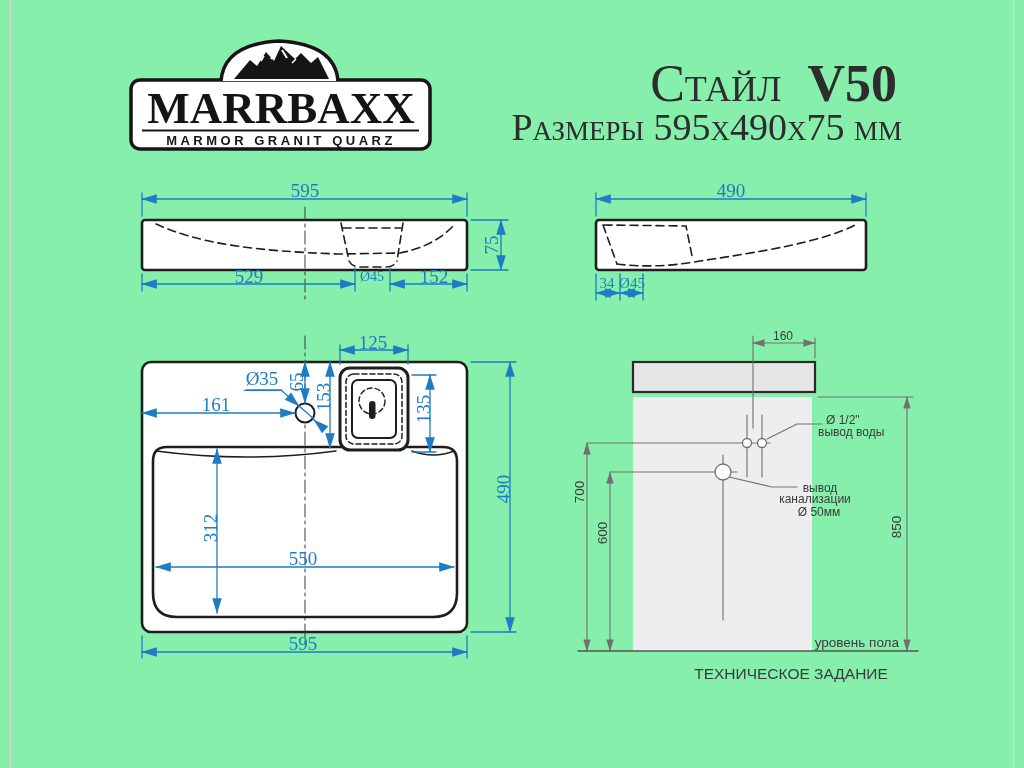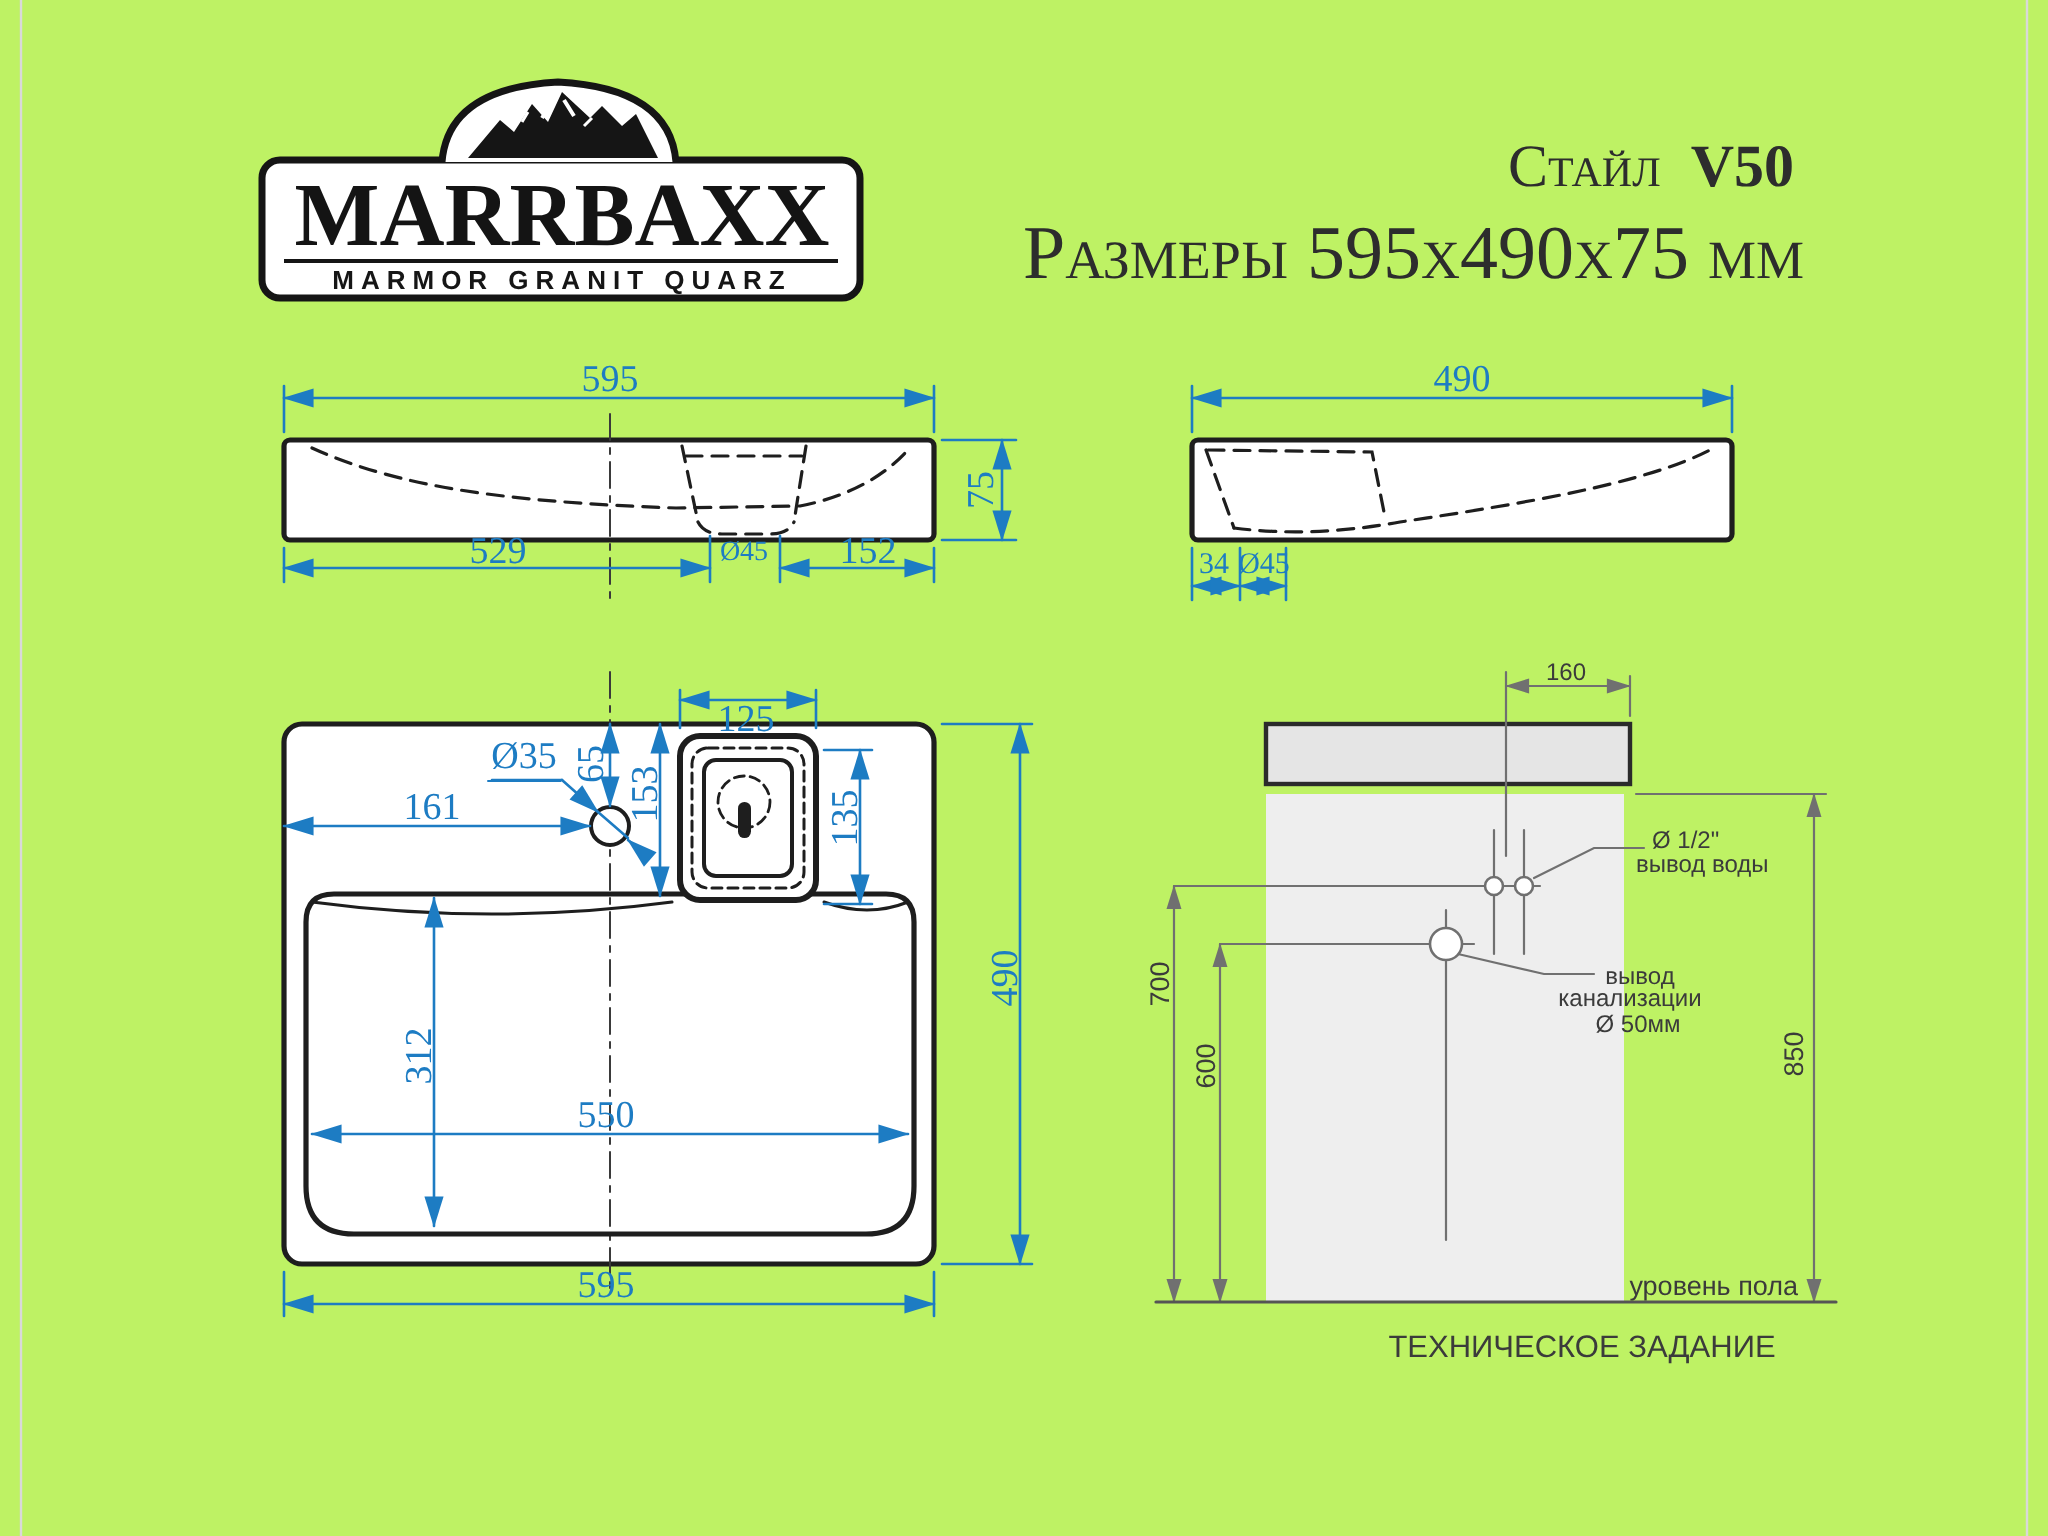--- a/index.html
+++ b/index.html
@@ -1,16 +1,16 @@
 <!DOCTYPE html>
 <html><head>
 <meta charset="utf-8">
 <style>
   html,body{margin:0;padding:0;background:#ffffff;}
-  .page{position:relative;width:1024px;height:768px;background:#bef264;overflow:hidden;
+  .page{position:relative;width:1024px;height:768px;background:#86efac;overflow:hidden;
         font-family:"Liberation Sans",sans-serif;}
   svg{position:absolute;left:0;top:0;}
   
   .lbl{position:absolute;font-family:"Liberation Serif",serif;color:#1d7cc3;font-size:19px;
        transform:translate(-50%,-50%);white-space:nowrap;line-height:1;}
   .lbl.rot{transform:translate(-50%,-50%) rotate(-90deg);}
   .lbl.sm{font-size:14px;}
   .lbl.md{font-size:15px;}
   .lbl.ul{border-bottom:1.5px solid #1d7cc3;padding:0 2px 2px 2px;}
   
@@ -22,21 +22,21 @@
   
   .brand{position:absolute;left:281px;top:108px;transform:translate(-50%,-50%);
          font-family:"Liberation Serif",serif;font-weight:700;font-size:45px;color:#141414;
          letter-spacing:0px;white-space:nowrap;line-height:1;}
   .tagline{position:absolute;left:281px;top:140px;transform:translate(-50%,-50%);
          font-family:Liberation Sans, sans-serif;font-weight:700;font-size:13px;color:#161616;
          letter-spacing:3.5px;white-space:nowrap;line-height:1;}
   
   .title1{position:absolute;left:897px;top:84px;transform:translate(-100%,-50%);
          font-family:"Liberation Serif",serif;font-variant:small-caps;color:#2d2d2d;
-         font-size:30px;white-space:nowrap;line-height:1;}
+         font-size:52px;white-space:nowrap;line-height:1;}
   .title1 .code{font-weight:700;}
   .title2{position:absolute;left:902px;top:127px;transform:translate(-100%,-50%);
          font-family:"Liberation Serif",serif;font-variant:small-caps;color:#2d2d2d;
          font-size:38px;white-space:nowrap;line-height:1;}
   
   .note{position:absolute;left:146px;top:686px;transform:translate(0,-50%);
         font-size:17.5px;color:#1f1f1f;white-space:nowrap;line-height:1;}
   .tech1{position:absolute;left:753px;top:674px;transform:translate(-50%,-50%);
         font-size:15.5px;color:#3b3b3b;white-space:nowrap;line-height:1;margin-left:38px;}
   .tech2{position:absolute;left:753px;top:691px;transform:translate(-50%,-50%);
@@ -204,21 +204,21 @@
 <div class="lbl" style="left:305px;top:190px">595</div>
 <div class="lbl rot" style="left:491px;top:245px">75</div>
 <div class="lbl" style="left:249px;top:276px">529</div>
 <div class="lbl sm" style="left:372px;top:277px">Ø45</div>
 <div class="lbl" style="left:434px;top:276px">152</div>
 
 <div class="lbl" style="left:731px;top:190px">490</div>
 <div class="lbl md" style="left:607px;top:283px">34</div>
 <div class="lbl md" style="left:632px;top:283px">Ø45</div>
 
-<div class="lbl" style="left:373px;top:360px">125</div>
+<div class="lbl" style="left:373px;top:342px">125</div>
 <div class="lbl ul" style="left:262px;top:380px">Ø35</div>
 <div class="lbl rot" style="left:296px;top:382px">65</div>
 <div class="lbl rot" style="left:323px;top:397px">153</div>
 <div class="lbl" style="left:216px;top:404px">161</div>
 <div class="lbl rot" style="left:423px;top:409px">135</div>
 <div class="lbl rot" style="left:210px;top:528px">312</div>
 <div class="lbl" style="left:303px;top:558px">550</div>
 <div class="lbl rot" style="left:503px;top:489px">490</div>
 <div class="lbl" style="left:303px;top:643px">595</div>
 

